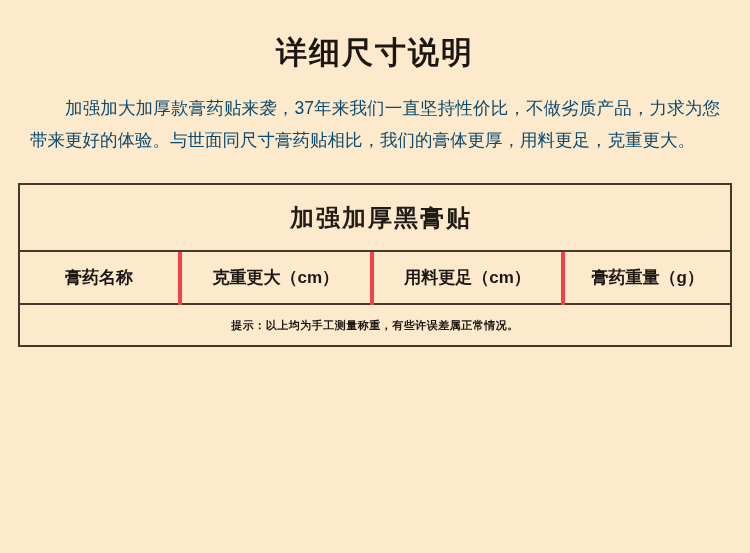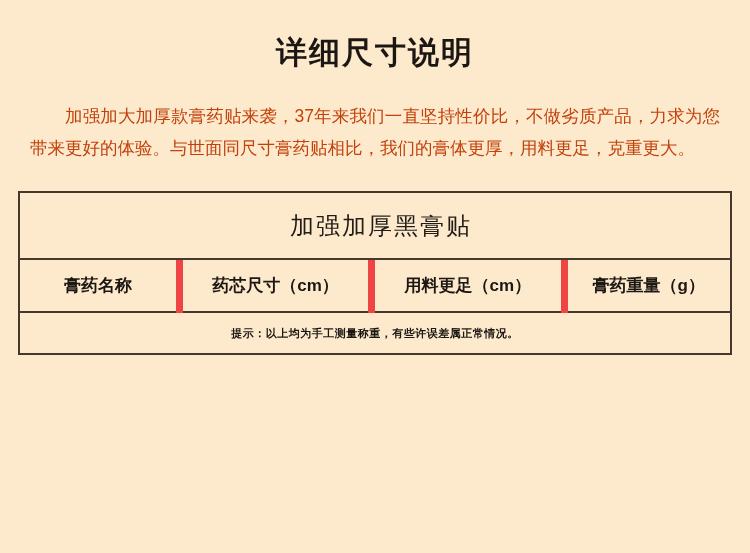--- a/index.html
+++ b/index.html
@@ -22,47 +22,47 @@
   }
   .page-title {
     text-align: center;
     font-size: 31px;
     font-weight: bold;
     letter-spacing: 2px;
     padding-top: 32px;
     color: #1c1712;
   }
   .intro {
-    margin: 26px 30px 0 30px;
+    margin: 18px 30px 0 30px;
     font-size: 17.5px;
     line-height: 1.85;
     text-align: justify;
     text-indent: 2em;
-    color: #c2410c;
+    color: #0c4a6e;
   }
   .table-wrap {
     margin: 26px 18px 0 18px;
     border: 2px solid #46392c;
     box-sizing: border-box;
   }
   .tbl-title {
     text-align: center;
     font-size: 24px;
-    font-weight: normal;
+    font-weight: bold;
     letter-spacing: 2px;
     padding: 17px 0 16px 12px;
     border-bottom: 2px solid #46392c;
   }
   table {
     width: 100%;
     border-collapse: collapse;
     table-layout: fixed;
   }
   table td {
-    border-right: 7px solid #ef4444;
+    border-right: 4px solid #ef4444;
     border-bottom: 2px solid #46392c;
     text-align: center;
     font-weight: bold;
     padding: 14px 4px;
     font-size: 17px;
     color: #1c1712;
   }
   table tr td:last-child {
     border-right: none;
   }
@@ -92,21 +92,21 @@
   <div class="page-title">详细尺寸说明</div>
 
   <div class="intro">加强加大加厚款膏药贴来袭，37年来我们一直坚持性价比，不做劣质产品，力求为您带来更好的体验。与世面同尺寸膏药贴相比，我们的膏体更厚，用料更足，克重更大。</div>
 
   <div class="table-wrap">
     <div class="tbl-title">加强加厚黑膏贴</div>
     <table>
       <tbody>
         <tr class="header-row">
           <td class="col1">膏药名称</td>
-          <td class="col2">药芯尺寸（cm）</td>
+          <td class="col2">克重更大（cm）</td>
           <td class="col3">用料更足（cm）</td>
           <td class="col4">膏药重量（g）</td>
         </tr>
         <tr class="note-row">
           <td colspan="4">提示：以上均为手工测量称重，有些许误差属正常情况。</td>
         </tr>
       </tbody>
     </table>
   </div>
 

